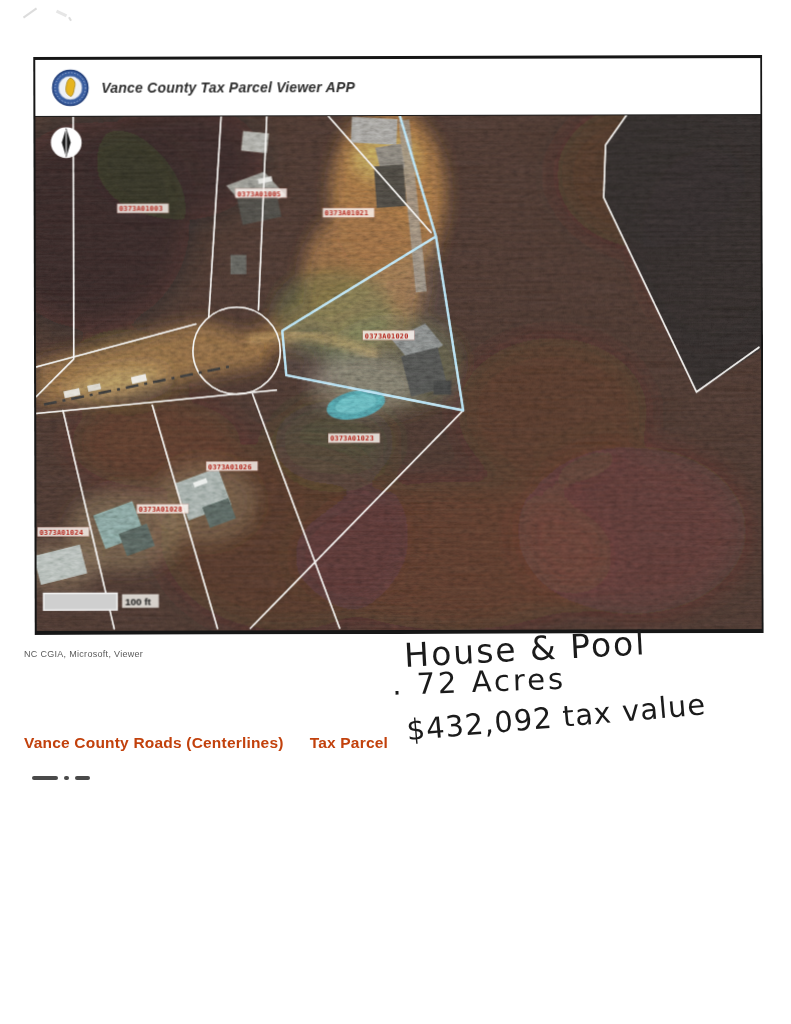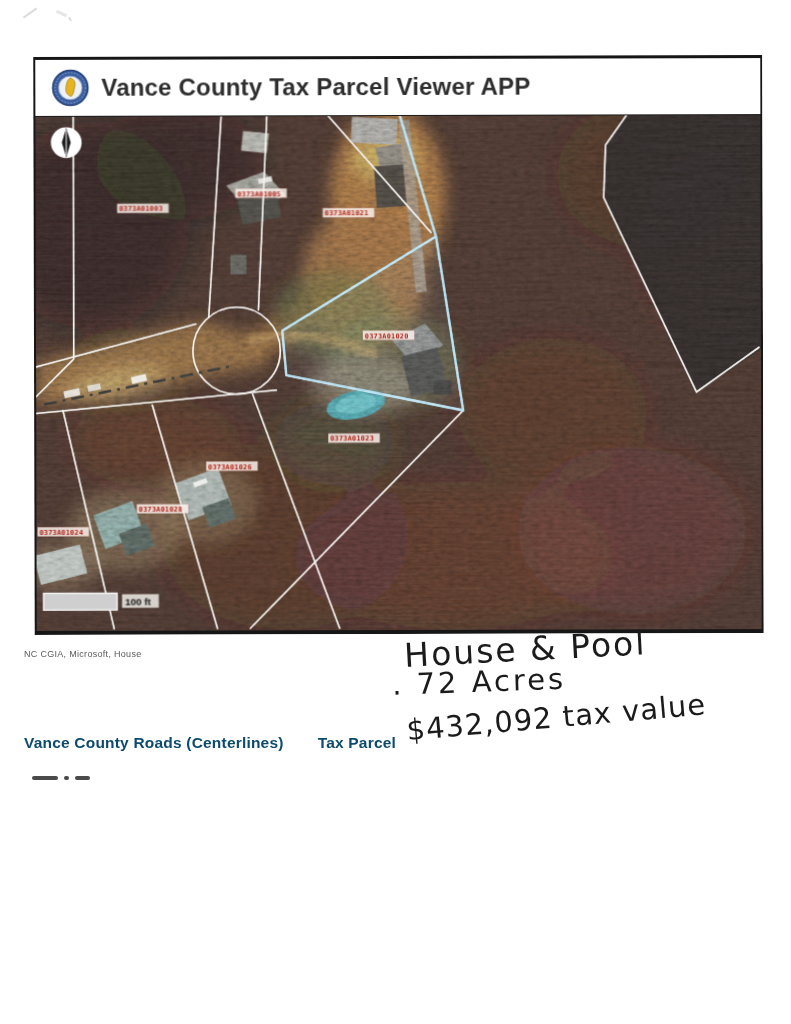--- a/index.html
+++ b/index.html
@@ -11,37 +11,37 @@
   .pencil.m2{left:56px;top:12px;width:11px;transform:rotate(25deg);border-top-width:3px;opacity:.25;}
   .pencil.m3{left:68px;top:18px;width:4px;transform:rotate(60deg);}
 
   
   .app-frame{position:absolute;left:34px;top:56px;width:729px;height:578px;
              border:2px solid #161616;border-top-width:3px;border-bottom-width:4px;
              background:#fff;transform:rotate(-0.15deg);box-sizing:border-box;}
   .app-header{height:56px;display:flex;align-items:center;gap:12px;padding-left:16px;
               background:#ffffff;border-bottom:1px solid #1d1d1d;}
   .seal{width:38px;height:38px;flex:0 0 auto;}
-  .app-title{font-size:24px;font-weight:600;color:#2e2e2e;letter-spacing:.2px;}
+  .app-title{font-size:14px;font-weight:600;color:#2e2e2e;letter-spacing:.2px;font-style:italic;}
 
   .map-wrap{position:relative;width:100%;height:514px;background:#1d0e08;overflow:hidden;}
   .map-wrap svg{display:block;width:100%;height:100%;}
 
   
   .attribution{position:absolute;left:24px;top:649px;font-size:9px;color:#5a5a5a;letter-spacing:.3px;}
 
   .handwriting{position:absolute;left:392px;top:626px;width:390px;color:#1b1b1b;
                font-family:"DejaVu Sans", sans-serif;}
   .hw{white-space:nowrap;font-weight:400;}
   .hw1{font-size:33px;transform:rotate(-3deg);letter-spacing:2px;margin-left:12px;}
   .hw2{font-size:29px;transform:rotate(-2deg);letter-spacing:3px;margin-top:-4px;}
   .hw3{font-size:29px;transform:rotate(-5deg);letter-spacing:1px;margin-top:2px;margin-left:14px;}
 
   .legend{position:absolute;left:24px;top:734px;}
-  .legend-titles{display:flex;gap:34px;font-size:15.5px;color:#0c4a6e;font-weight:600;letter-spacing:.2px;}
+  .legend-titles{display:flex;gap:26px;font-size:15.5px;color:#c2410c;font-weight:600;letter-spacing:.2px;}
   .line-symbol{margin-top:24px;margin-left:8px;display:flex;align-items:center;gap:6px;}
   .line-symbol .dash-long{width:26px;height:4px;background:#4a4a4a;border-radius:2px;}
   .line-symbol .dot{width:5px;height:4px;background:#4a4a4a;border-radius:2px;}
   .line-symbol .dash-short{width:15px;height:4px;background:#4a4a4a;border-radius:2px;}
 
   
   .plabel text{font-family:"DejaVu Sans Mono", monospace;font-size:7px;font-weight:bold;
                fill:#b3261c;letter-spacing:.2px;}
   .plabel rect{fill:rgba(255,246,242,.82);stroke:rgba(180,60,50,.35);stroke-width:.4;}
   .scale-label{font-family:"Liberation Sans", sans-serif;font-size:10px;font-weight:bold;fill:#111;}
@@ -239,21 +239,21 @@
 
         <g>
           <rect x="7" y="482" width="74" height="17" fill="#cfcfcf" stroke="#f5f5f5" stroke-width="1.5"></rect>
           <rect x="86" y="483" width="37" height="14" fill="#efece6" opacity=".85"></rect>
           <text class="scale-label" x="89" y="494">100 ft</text>
         </g>
       </svg>
     </div>
   </div>
 
-  <div class="attribution">NC CGIA, Microsoft, House</div>
+  <div class="attribution">NC CGIA, Microsoft, Viewer</div>
 
   <div class="handwriting">
     <div class="hw hw1">House &amp; Pool</div>
     <div class="hw hw2">. 72 Acres</div>
     <div class="hw hw3">$432,092 tax value</div>
   </div>
 
   <div class="legend">
     <div class="legend-titles">
       <span>Vance County Roads (Centerlines)</span>

